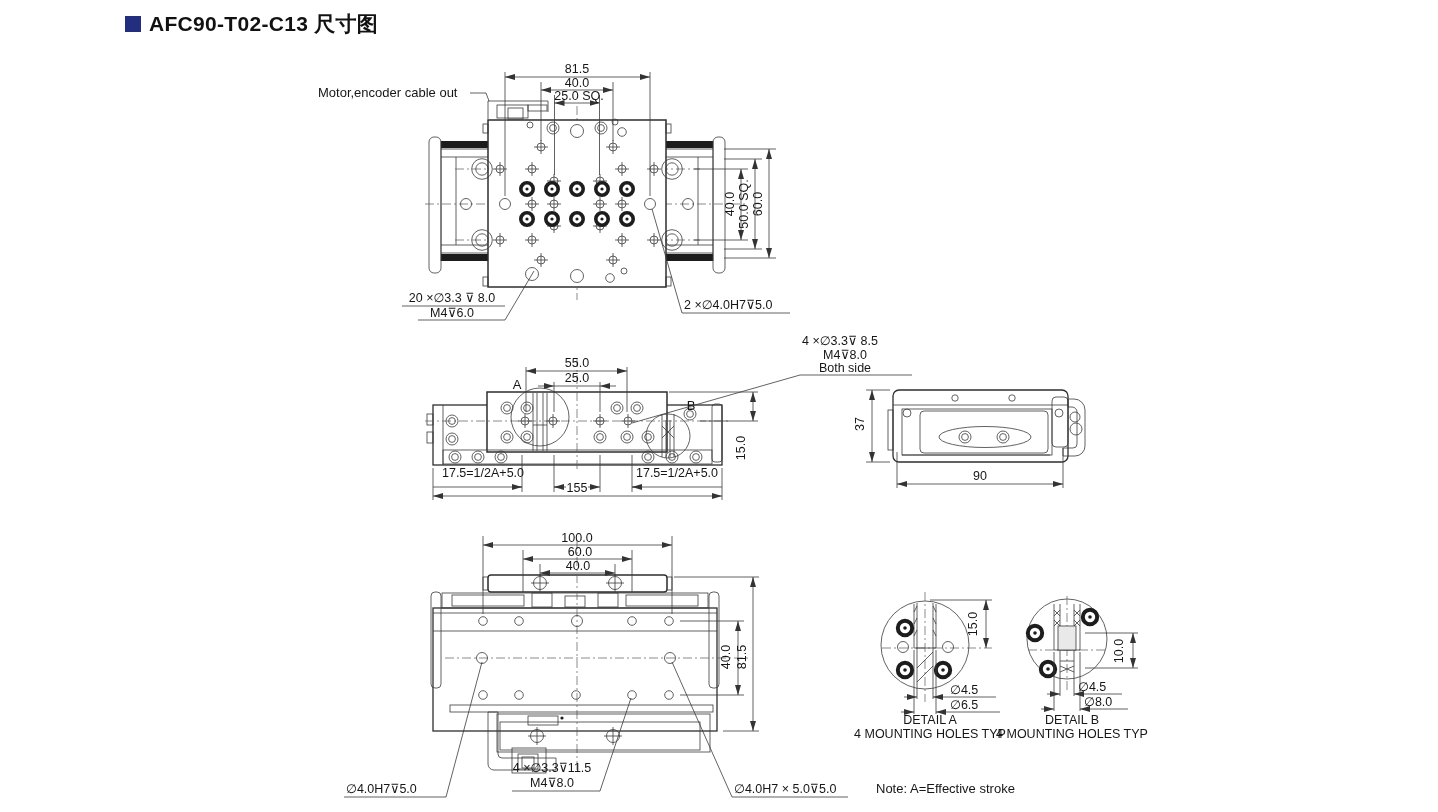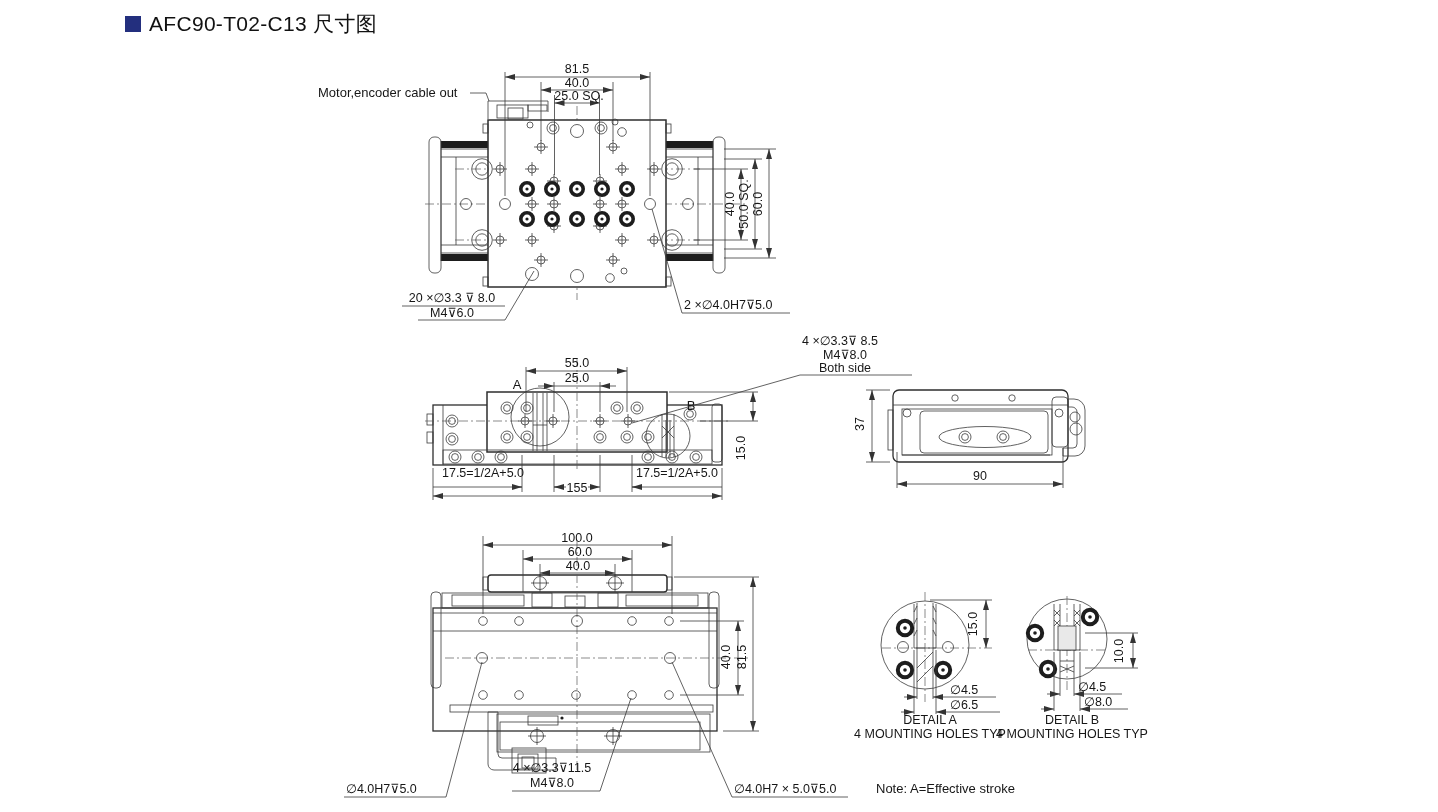--- a/index.html
+++ b/index.html
@@ -1,20 +1,20 @@
 <!DOCTYPE html>
 <html><head>
 <meta charset="utf-8">
 <style>
   html,body{margin:0;padding:0;background:#fff;}
   .canvas{position:relative;width:1438px;height:812px;background:#fff;overflow:hidden;
           font-family:"Liberation Sans",sans-serif;}
   .title-row{position:absolute;left:125px;top:10px;display:flex;align-items:center;gap:8px;}
   .title-bullet{width:16px;height:16px;background:#232f7e;}
-  .title-text{font-size:21px;font-weight:normal;color:#111;letter-spacing:.3px;}
+  .title-text{font-size:21px;font-weight:bold;color:#111;letter-spacing:.3px;}
   svg{position:absolute;left:0;top:0;}
   svg text{fill:#161616;font-family:"Liberation Sans",sans-serif;}
   .t12{font-size:12.5px;}
   .t13{font-size:13px;}
   .cap{font-size:12.5px;}
   .ol{fill:none;stroke:#2e2e2e;stroke-width:1.3;}
   .ol2{fill:#fff;stroke:#2e2e2e;stroke-width:1.5;}
   .olw{fill:#fff;stroke:#2e2e2e;stroke-width:1.3;}
   .thin{fill:none;stroke:#3a3a3a;stroke-width:0.8;}
   .dim{fill:none;stroke:#3a3a3a;stroke-width:0.8;}

